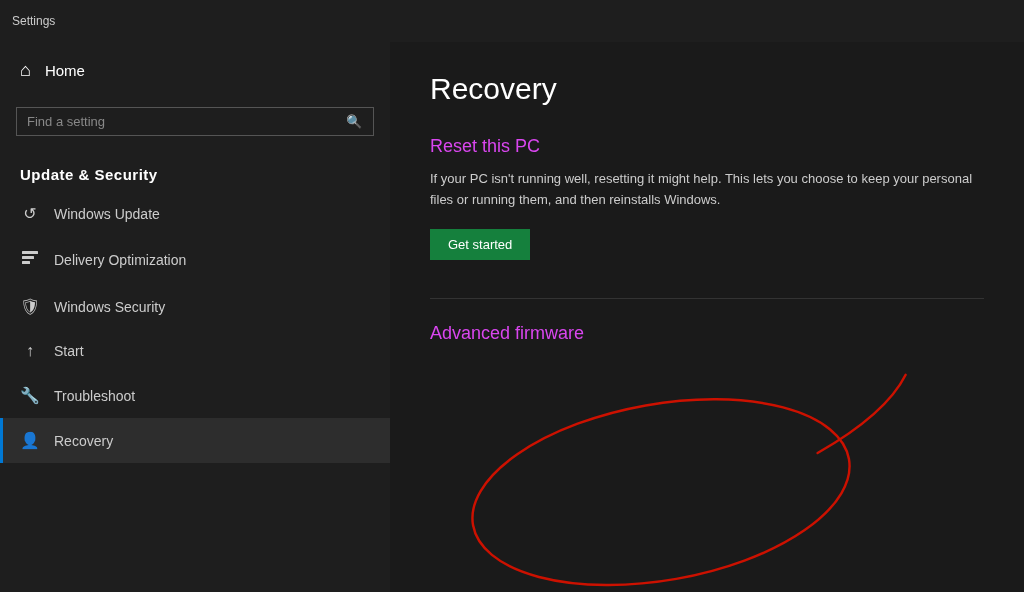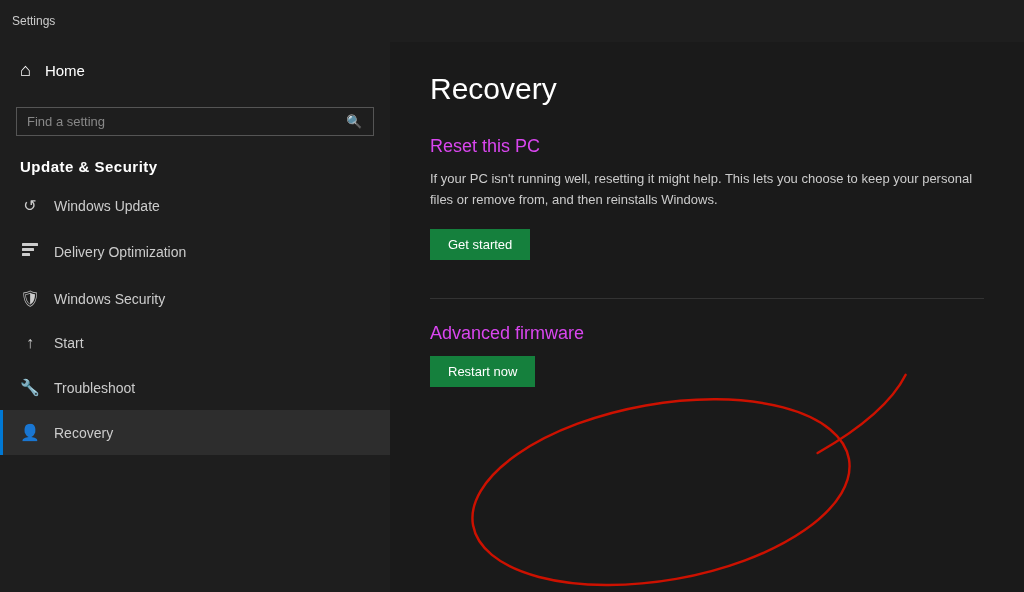--- a/index.html
+++ b/index.html
@@ -44,21 +44,21 @@
       display: flex;
       align-items: center;
       padding: 18px 20px;
       cursor: pointer;
       font-size: 15px;
       color: #ffffff;
     }
     .sidebar-home .icon { margin-right: 14px; font-size: 18px; }
 
     .search-box {
-      margin: 8px 16px 12px 16px;
+      margin: 8px 16px 20px 16px;
       display: flex;
       align-items: center;
       border: 1px solid #555;
       background: #1e1e1e;
       padding: 6px 10px;
     }
     .search-box input {
       background: transparent;
       border: none;
       outline: none;
@@ -225,28 +225,27 @@
     </div>
 
   </div>
 
   <div class="content">
 
     <h1 class="page-title">Recovery</h1>
 
     
     <h2 class="section-title">Reset this PC</h2>
-    <p class="section-desc">If your PC isn't running well, resetting it might help. This lets you choose to keep your personal files or remove from, and then reinstalls Windows.</p>
+    <p class="section-desc">If your PC isn't running well, resetting it might help. This lets you choose to keep your personal files or running them, and then reinstalls Windows.</p>
     <button class="action-button">Get started</button>
 
     <hr class="divider">
 
     
     <h2 class="section-title">Advanced firmware</h2>
-    <button class="action-button">Restart now</button>
 
     
     <svg class="annotation-overlay" viewBox="0 0 634 562" xmlns="http://www.w3.org/2000/svg">
       <ellipse cx="270" cy="460" rx="195" ry="90" fill="none" stroke="#cc1100" stroke-width="2.5" transform="rotate(-10, 270, 460)"></ellipse>
 
       <path d="M 430 420 Q 500 380 520 340" fill="none" stroke="#cc1100" stroke-width="2.5" stroke-linecap="round"></path>
     </svg>
 
   </div>
 

